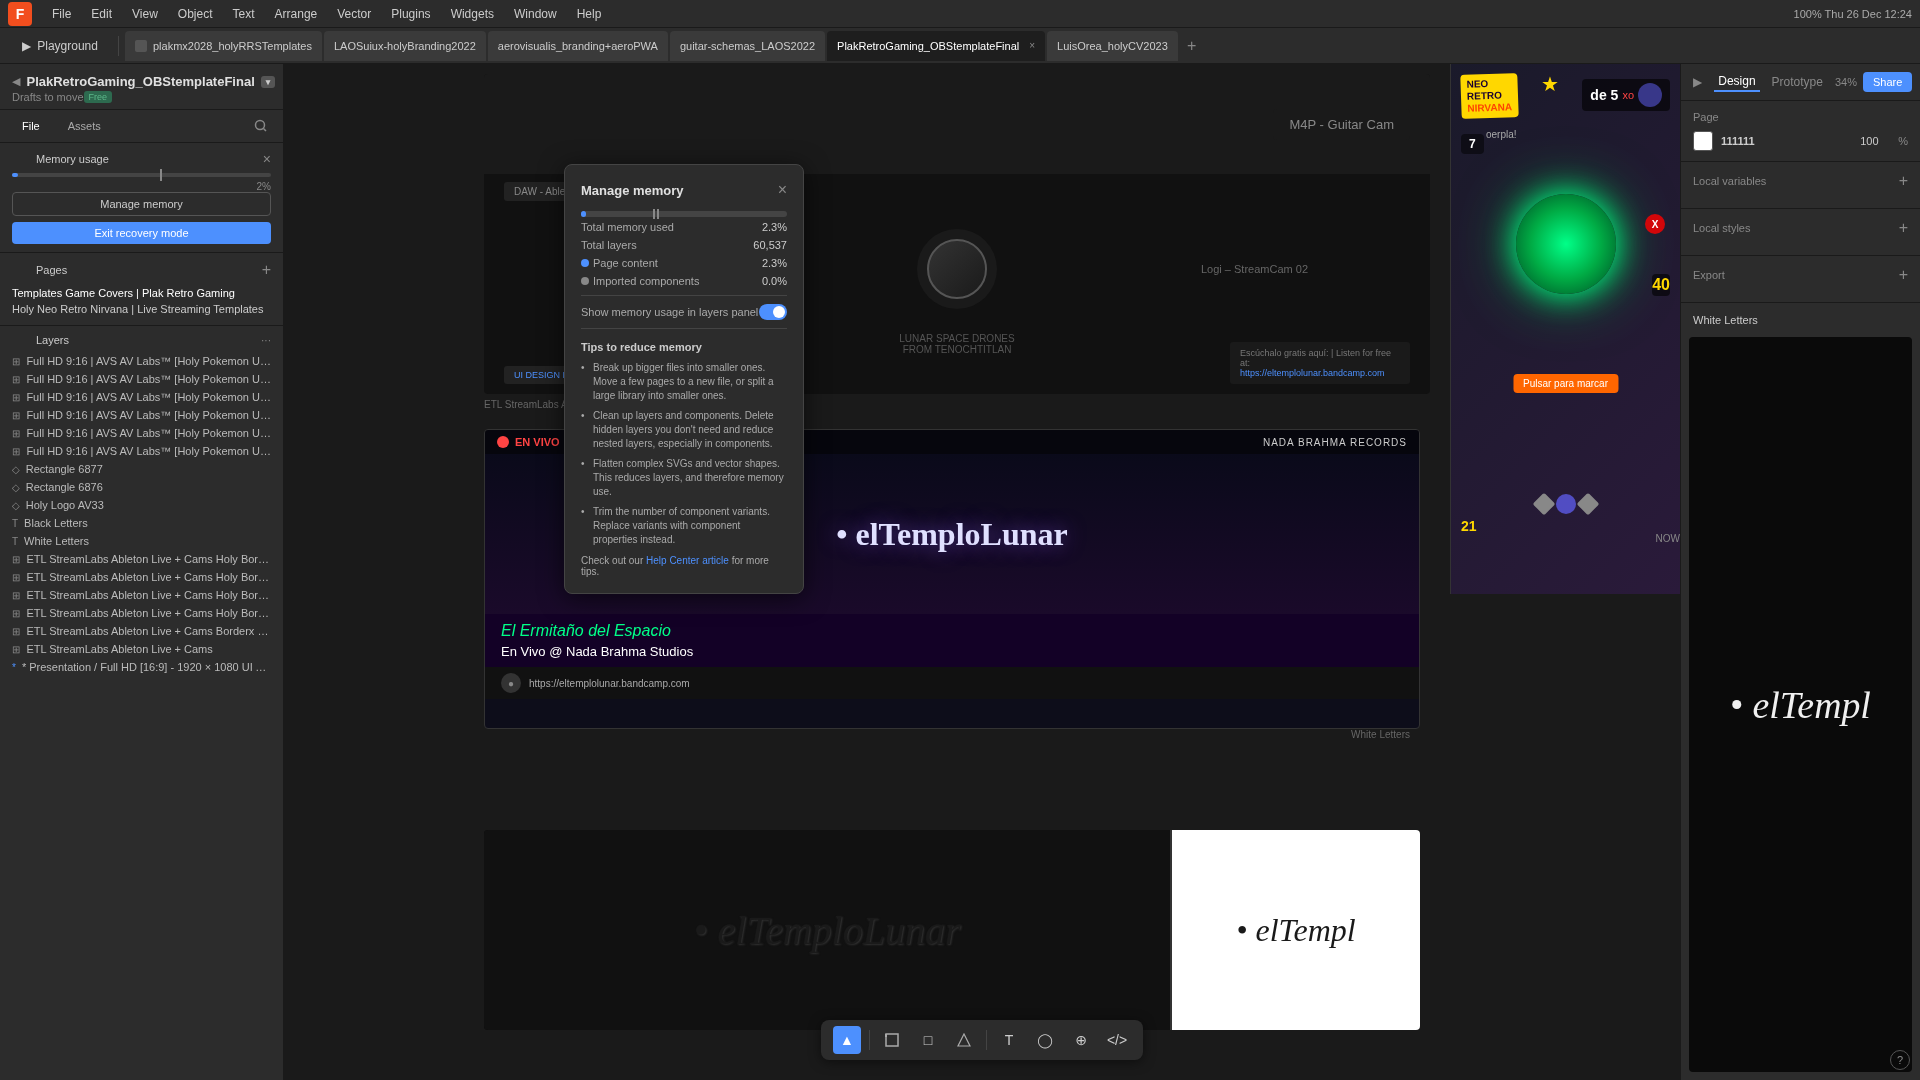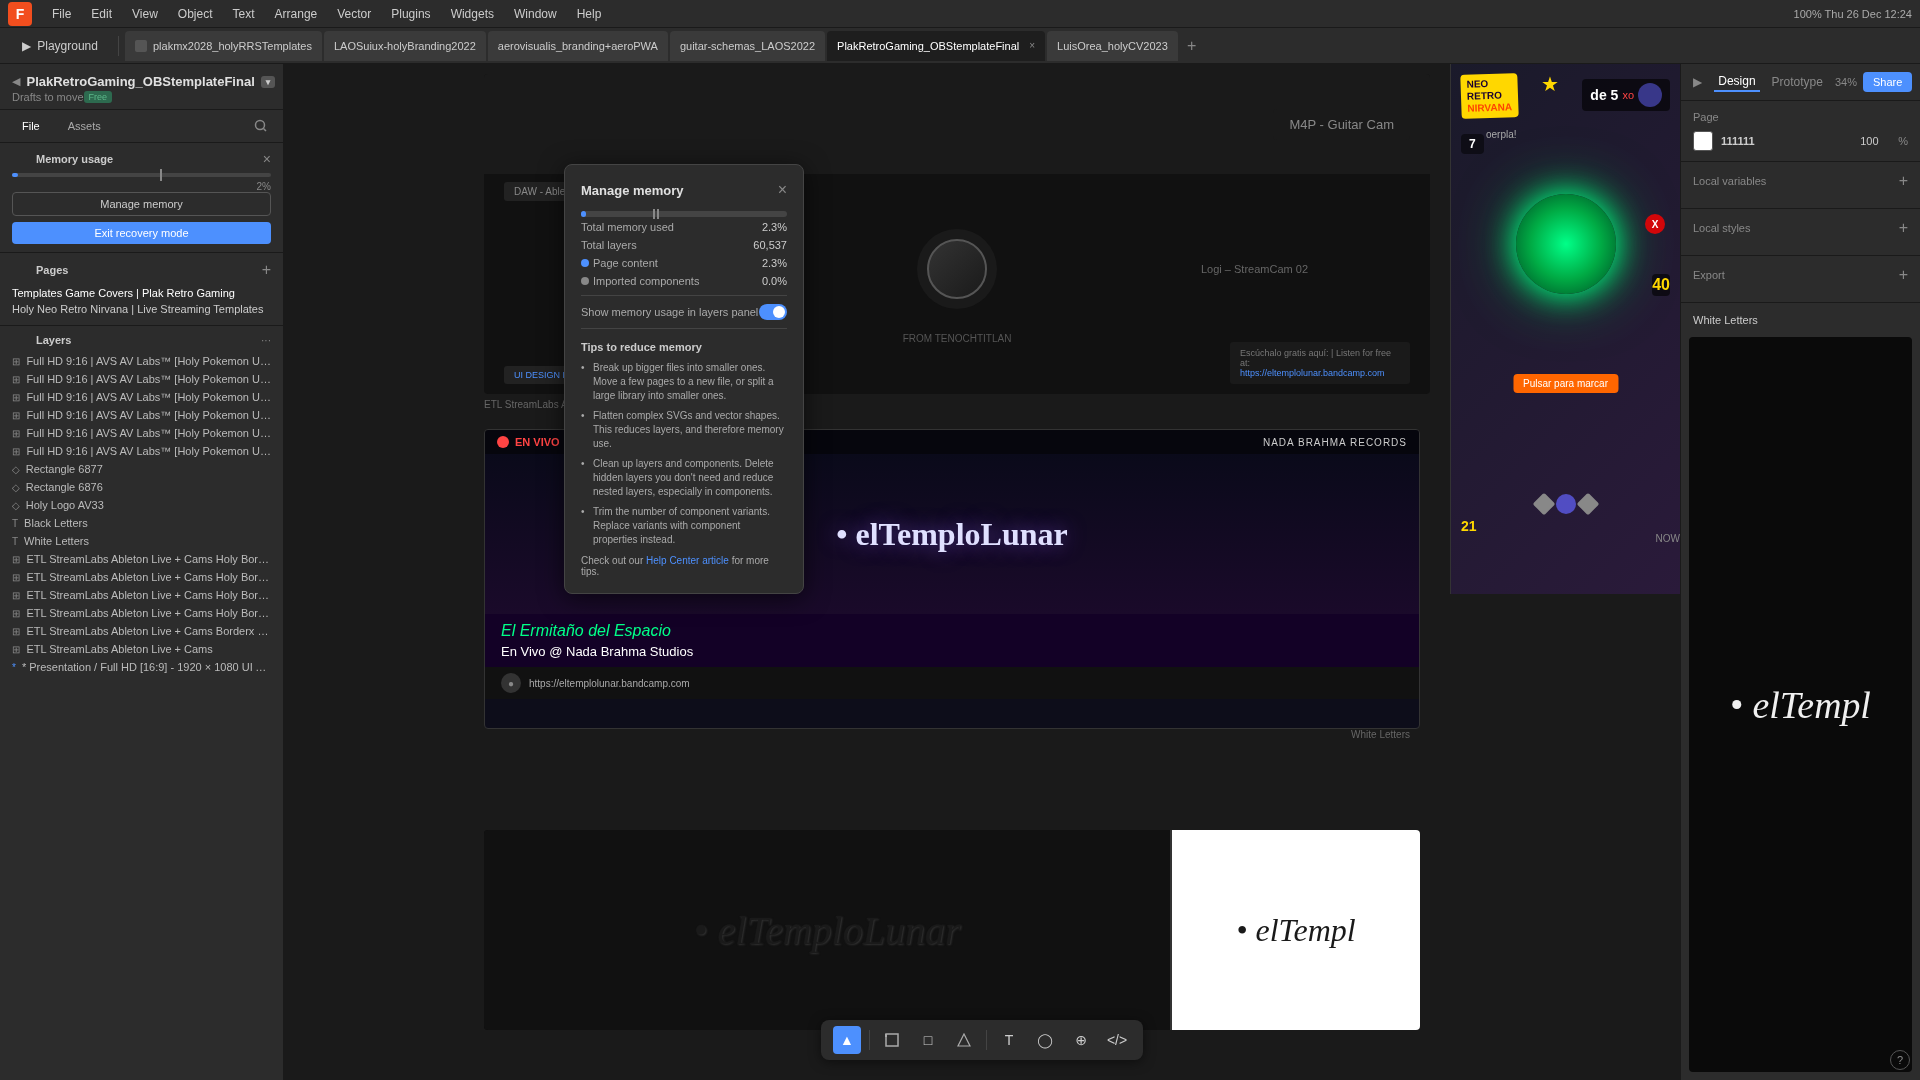--- a/index.html
+++ b/index.html
@@ -34,21 +34,21 @@
 
     
     .sidebar-tools { display: flex; padding: 6px 12px; gap: 8px; border-bottom: 1px solid #1a1a1a; }
     .tool-btn { padding: 4px 10px; background: transparent; border: none; color: #aaa; font-size: 11px; cursor: pointer; border-radius: 3px; }
     .tool-btn.active { color: #fff; }
     .tool-search { margin-left: auto; width: 20px; height: 20px; display: flex; align-items: center; justify-content: center; color: #888; cursor: pointer; }
 
     
     .memory-section { padding: 8px 12px; border-bottom: 1px solid #1a1a1a; }
     .section-header { display: flex; align-items: center; justify-content: space-between; margin-bottom: 6px; }
-    .section-title { font-size: 11px; font-weight: 700; color: #ccc; padding-left: 24px; }
+    .section-title { font-size: 11px; font-weight: 400; color: #ccc; padding-left: 24px; }
     .section-close { color: #888; cursor: pointer; font-size: 14px; }
     .memory-bar-container { position: relative; height: 4px; background: #444; border-radius: 2px; margin-bottom: 4px; }
     .memory-bar-fill { height: 100%; width: 2.3%; background: #4d90fe; border-radius: 2px; }
     .memory-bar-thumb { position: absolute; top: -4px; left: 57%; width: 2px; height: 12px; background: #888; }
     .memory-percent { font-size: 10px; color: #888; text-align: right; }
     .manage-memory-btn { width: 100%; padding: 5px; background: transparent; border: 1px solid #555; border-radius: 4px; color: #ccc; font-size: 11px; cursor: pointer; margin-bottom: 6px; }
     .exit-recovery-btn { width: 100%; padding: 5px; background: #4d90fe; border: none; border-radius: 4px; color: #fff; font-size: 11px; cursor: pointer; }
 
     
     .pages-section { padding: 8px 12px; border-bottom: 1px solid #1a1a1a; }
@@ -331,20 +331,21 @@
 
       <div style="display:flex;justify-content:space-around;padding:20px;align-items:center;">
         <div style="font-size:11px;color:#666;">Logi – StreamCam 01</div>
         <div style="width:80px;height:80px;background:#1a1a1a;border-radius:50%;display:flex;align-items:center;justify-content:center;">
           <div style="width:60px;height:60px;background:linear-gradient(135deg,#333,#1a1a1a);border-radius:50%;border:2px solid #555;"></div>
         </div>
         <div style="font-size:11px;color:#666;">Logi – StreamCam 02</div>
       </div>
 
       <div style="text-align:center;margin-top:4px;">
+        <div style="font-size:10px;color:#555;">LUNAR SPACE DRONES</div>
         <div style="font-size:10px;color:#555;">FROM TENOCHTITLAN</div>
       </div>
 
       <div style="position:absolute;bottom:10px;left:20px;background:#222;padding:4px 10px;border-radius:3px;font-size:9px;color:#4d90fe;">UI DESIGN BY LUIS OREA</div>
 
       <div style="position:absolute;bottom:10px;right:20px;background:#1a1a1a;padding:6px 10px;border-radius:3px;font-size:9px;color:#777;max-width:180px;">
         <div>Escúchalo gratis aquí: | Listen for free at:</div>
         <div style="color:#4d90fe;">https://eltemplolunar.bandcamp.com</div>
       </div>
     </div>
@@ -484,22 +485,22 @@
           <div class="toggle-switch">
             <div class="toggle-knob"></div>
           </div>
         </div>
 
         <div class="modal-divider"></div>
 
         <div class="tips-section">
           <div class="tips-title">Tips to reduce memory</div>
           <div class="tip-item">Break up bigger files into smaller ones. Move a few pages to a new file, or split a large library into smaller ones.</div>
+          <div class="tip-item">Clean up layers and components. Delete hidden layers you don't need and reduce nested layers, especially in components.</div>
           <div class="tip-item">Flatten complex SVGs and vector shapes. This reduces layers, and therefore memory use.</div>
-          <div class="tip-item">Clean up layers and components. Delete hidden layers you don't need and reduce nested layers, especially in components.</div>
           <div class="tip-item">Trim the number of component variants. Replace variants with component properties instead.</div>
           <div class="tips-footer">
             <span>Check out our </span><span class="tips-link">Help Center article</span><span> for more tips.</span>
           </div>
         </div>
       </div>
     </div>
 
     <div class="bottom-toolbar">
       <div class="toolbar-btn active">▲</div>

